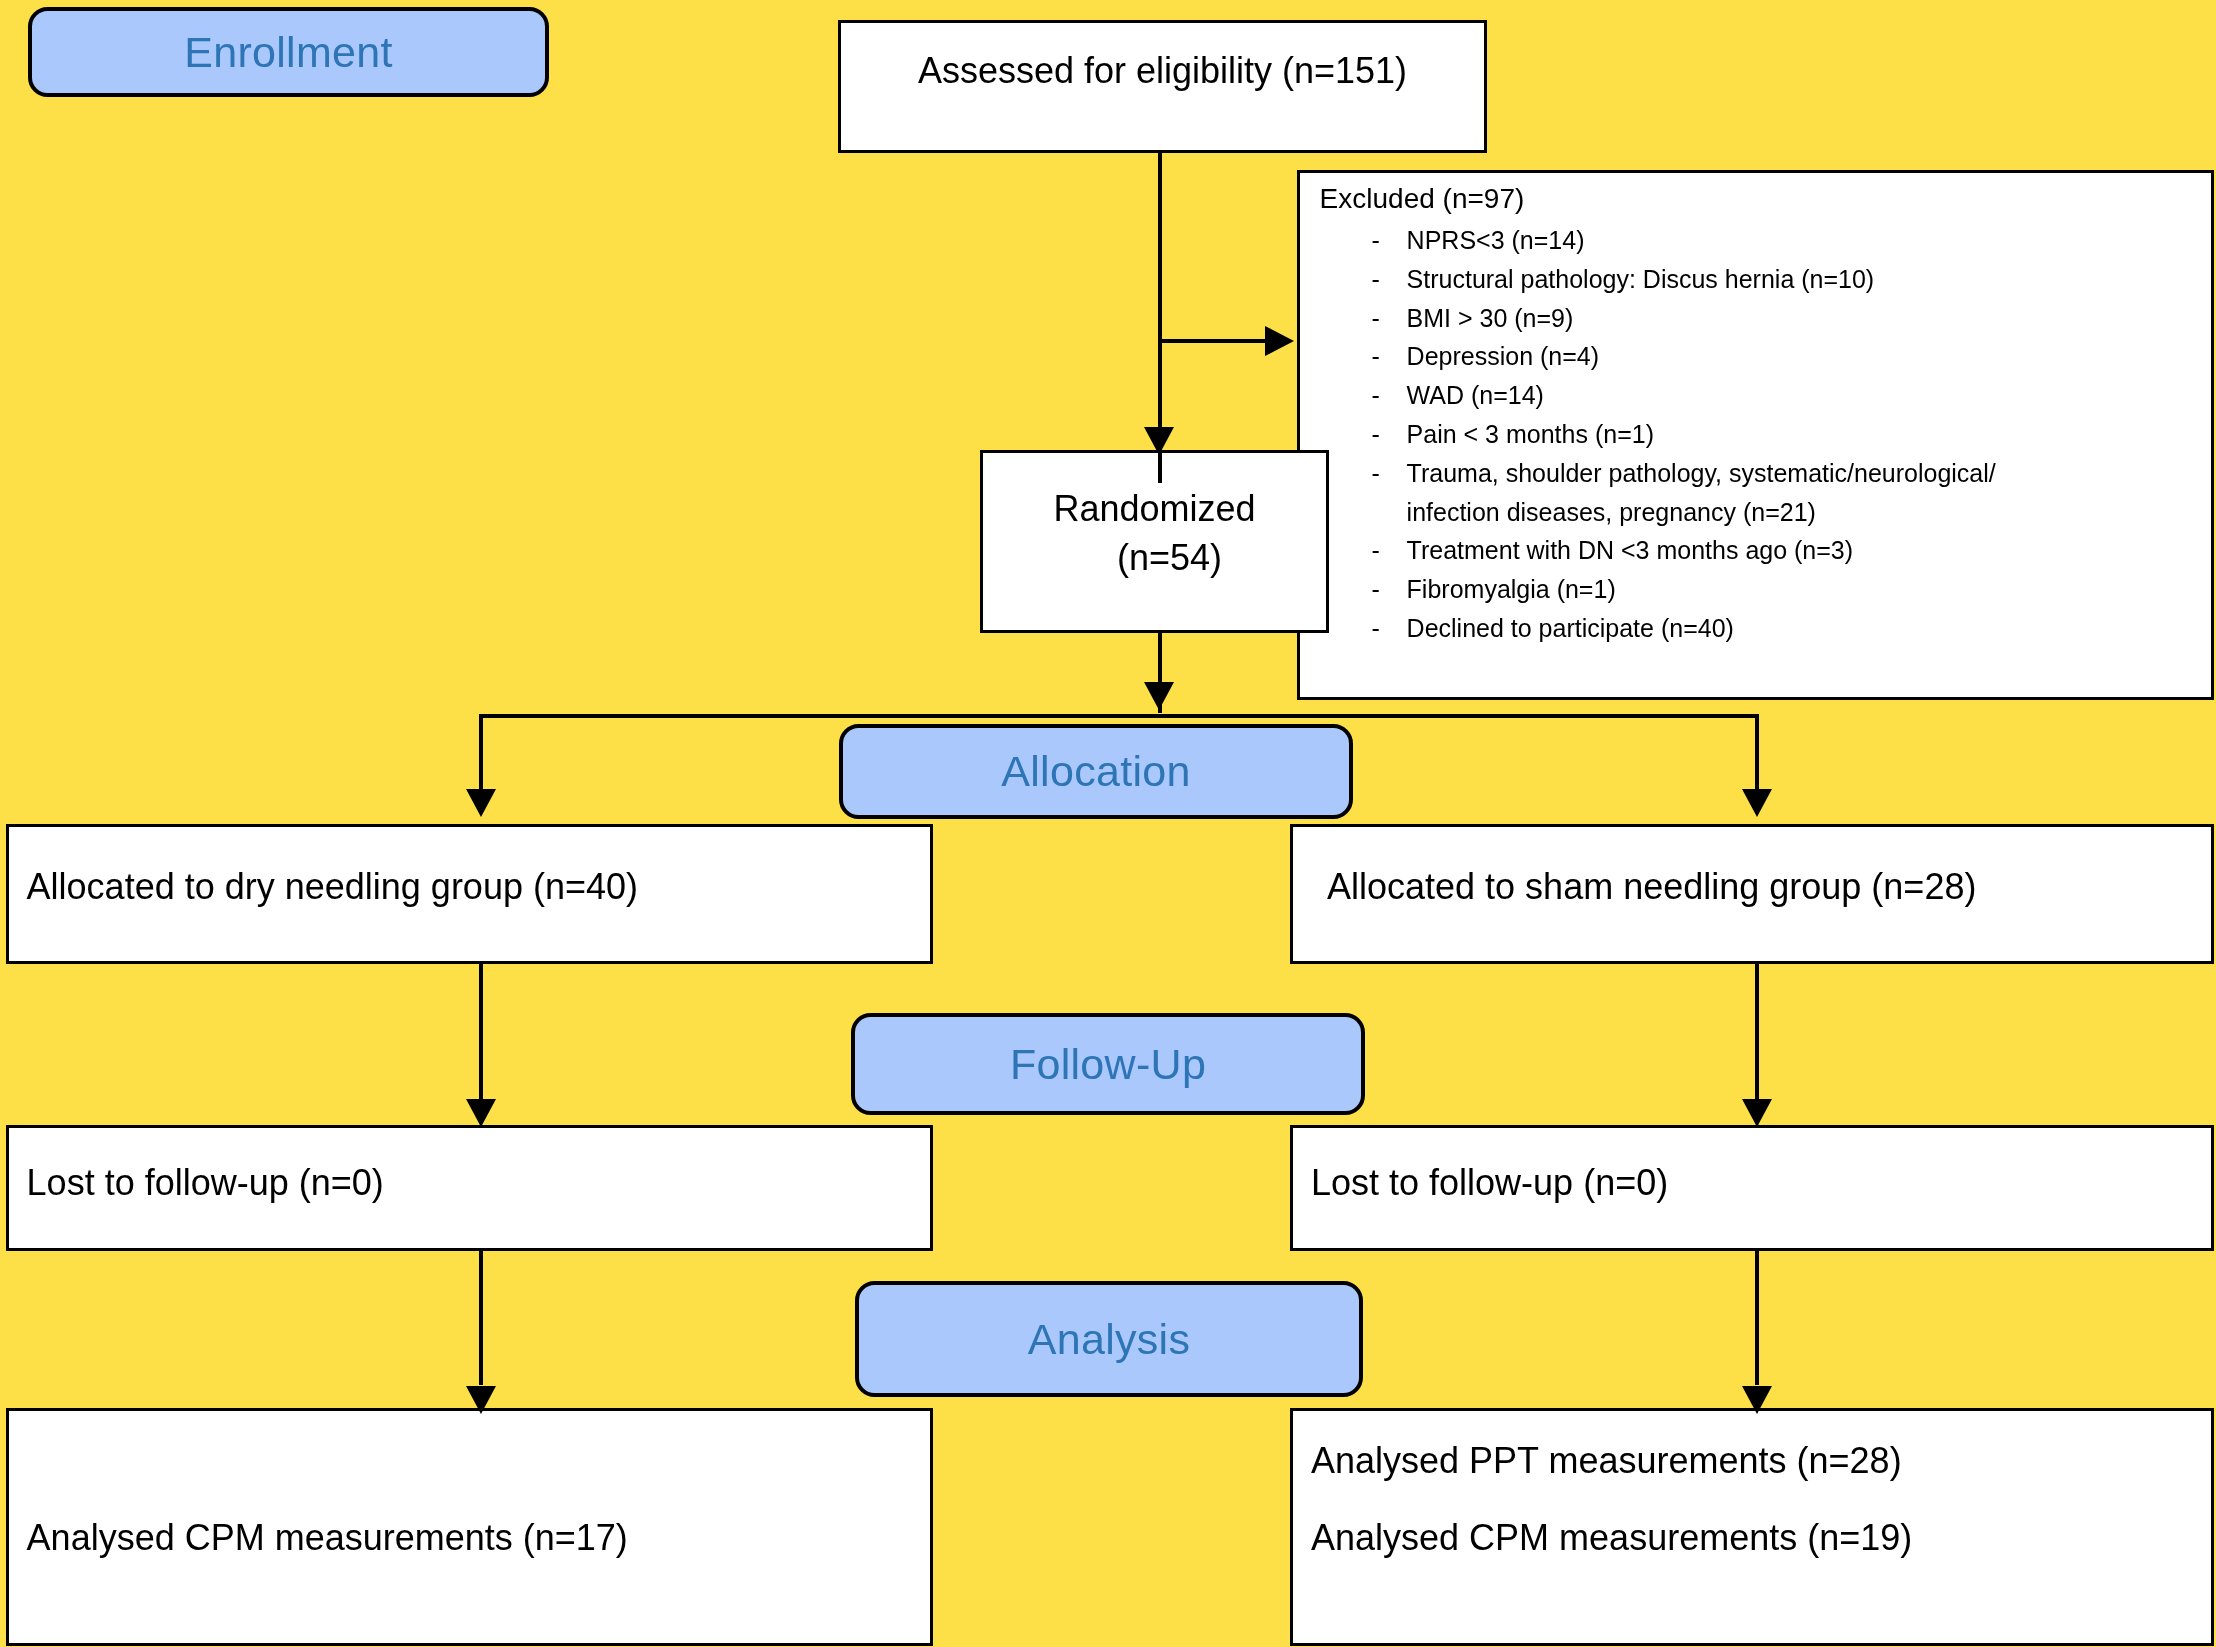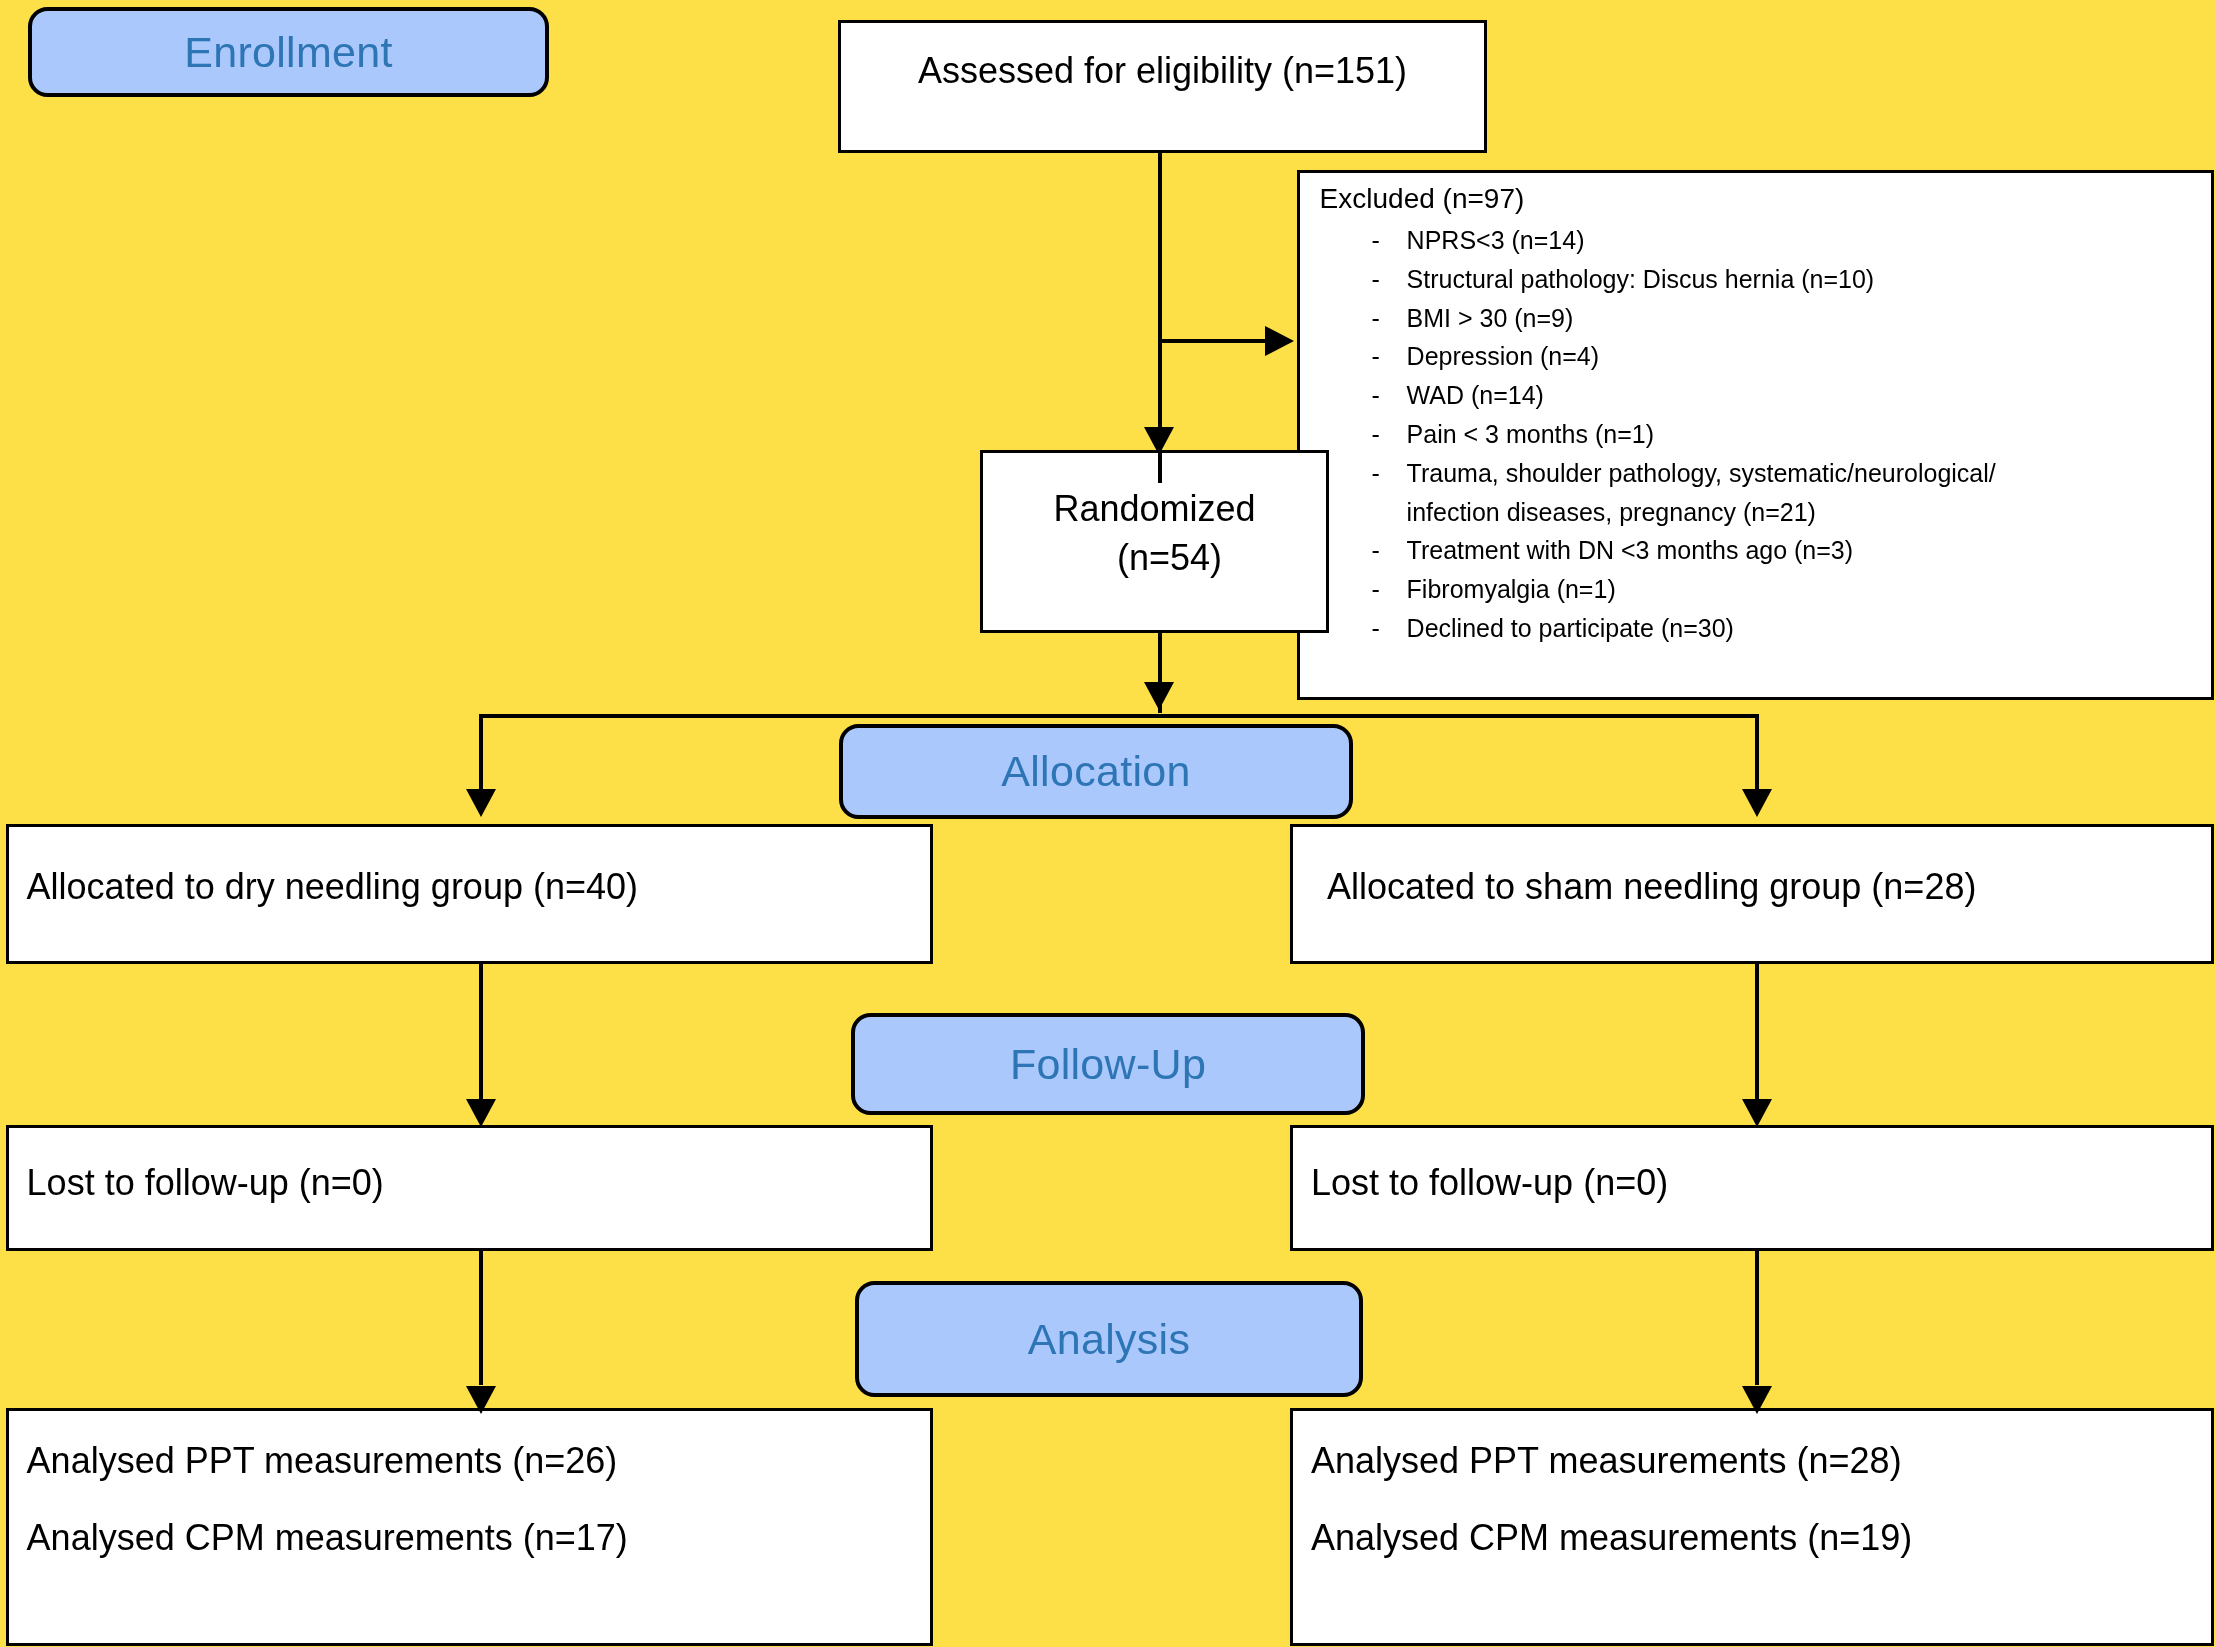--- a/index.html
+++ b/index.html
@@ -179,21 +179,21 @@
         <span class="excl-text">Treatment with DN &lt;3 months ago (n=3)</span>
       </div>
 
       <div class="excl-item">
         <span class="excl-dash">-</span>
         <span class="excl-text">Fibromyalgia (n=1)</span>
       </div>
 
       <div class="excl-item">
         <span class="excl-dash">-</span>
-        <span class="excl-text">Declined to participate (n=30)</span>
+        <span class="excl-text">Declined to participate (n=40)</span>
       </div>
 
     </div>
   </div>
 
   <div class="box center" style="left:980px; top:450px; width:349px; height:183px;">
     <div class="txt" style="top:35px;">Randomized</div>
     <div class="txt" style="top:84px;padding-left:30px;">(n=54)</div>
   </div>
 
@@ -242,21 +242,20 @@
   <div class="arrow-down" style="left:466px; top:1386px;"></div>
 
   <div class="vline" style="left:1755px; top:1251px; height:134px;"></div>
   <div class="arrow-down" style="left:1742px; top:1386px;"></div>
 
   <div class="pill" style="left:855px; top:1281px; width:508px; height:116px;">
     <span>Analysis</span>
   </div>
 
   <div class="box" style="left:5.6px; top:1408px; width:927px; height:238px;">
-    <div class="txt l1">Analysed PPT measurements (n=26)</div>
     <div class="txt l2">Analysed CPM measurements (n=17)</div>
   </div>
 
   <div class="box" style="left:1290px; top:1408px; width:924px; height:238px;">
     <div class="txt l1">Analysed PPT measurements (n=28)</div>
     <div class="txt l2">Analysed CPM measurements (n=19)</div>
   </div>
 
 </div>
 

